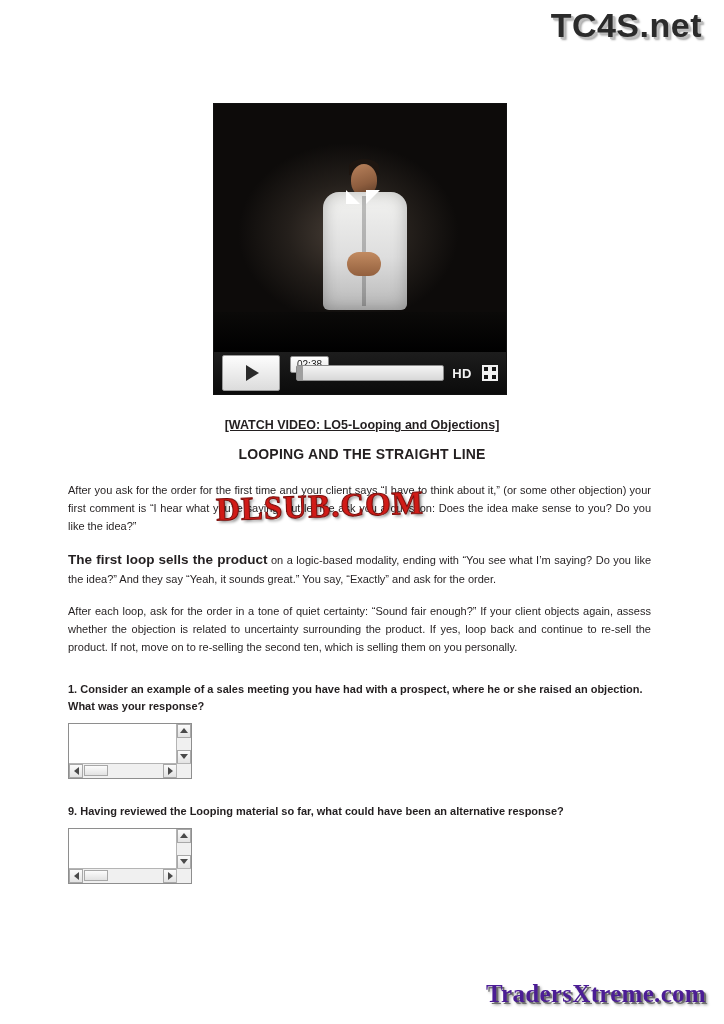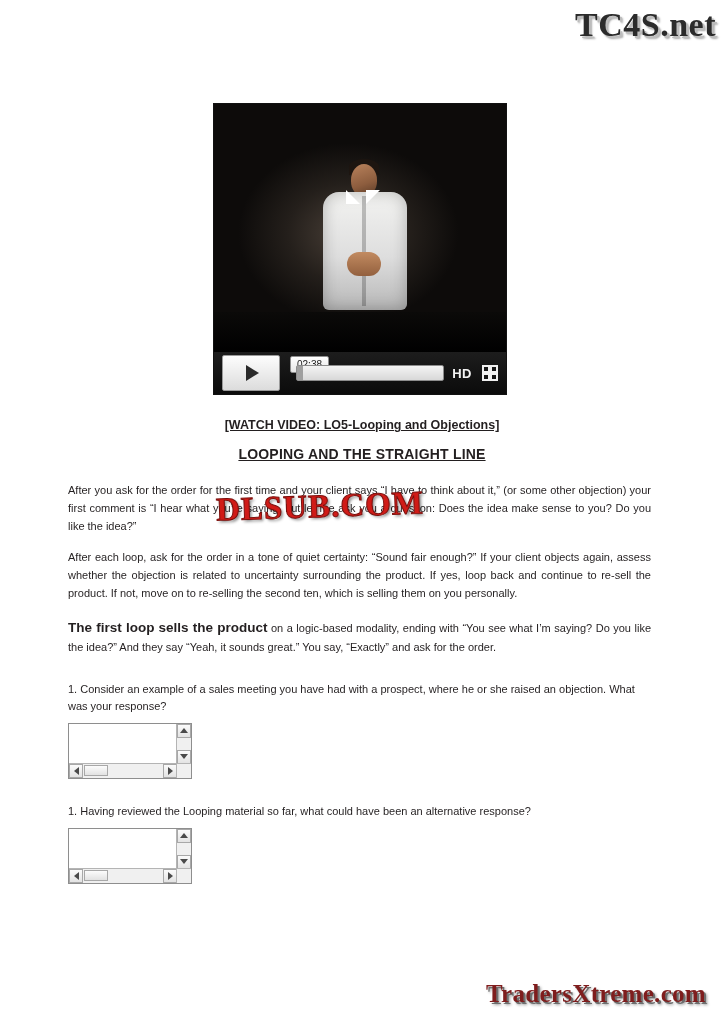--- a/index.html
+++ b/index.html
@@ -13,22 +13,22 @@
     position: relative;
     overflow: hidden;
     font-family: "Liberation Sans", sans-serif;
     color: #231f20;
   }
 
   
   .header-brand {
     position: absolute;
     top: 6px;
-    right: 8px;
-    font-family: Liberation Serif, serif;
+    right: 22px;
+    font-family: Liberation Sans, sans-serif;
     font-weight: bold;
     font-size: 34px;
     letter-spacing: 0.5px;
     color: #2b2b2b;
     text-shadow: 2px 2px 0 #bdbdbd, 3px 3px 2px rgba(0,0,0,0.35);
   }
 
   
   .video-wrap {
     position: absolute;
@@ -194,36 +194,35 @@
     margin: 0 0 14px 0;
     text-decoration: underline;
   }
   .section-title {
     text-align: center;
     font-size: 14px;
     font-weight: bold;
     color: #231f20;
     margin: 0 0 20px 0;
     letter-spacing: 0.2px;
-    text-decoration: underline;
   }
   p.body {
     font-size: 11px;
     line-height: 1.62;
     text-align: justify;
     margin: 0 5px 14px 0;
     color: #231f20;
   }
   p.body.lead-bold b {
     font-size: 13.5px;
     font-weight: bold;
   }
   .question {
     font-size: 11px;
-    font-weight: normal;
+    font-weight: bold;
     line-height: 1.55;
     margin: 24px 0 8px 0;
     color: #231f20;
   }
 
   
   .answer-box {
     width: 124px;
     height: 56px;
     border: 1px solid #8e8e8e;
@@ -305,21 +304,21 @@
     transform: rotate(-2deg);
     pointer-events: none;
   }
   .wm-footer {
     position: absolute;
     right: 18px;
     bottom: 16px;
     font-family: "Liberation Serif", serif;
     font-weight: bold;
     font-size: 25px;
-    color: #7f1d1d;
+    color: #4c1d95;
     letter-spacing: 0.3px;
     text-shadow: 2px 2px 0 #6e6e6e, 3px 3px 3px rgba(0,0,0,0.4);
   }
 </style>
 </head>
 <body>
 
 <div class="header-brand">TC4S.net</div>
 
 <div class="video-wrap">
@@ -353,23 +352,23 @@
   </div>
 </div>
 
 <div class="doc">
 
   <div class="watch-line">[WATCH VIDEO: LO5-Looping and Objections]</div>
   <div class="section-title">LOOPING AND THE STRAIGHT LINE</div>
 
   <p class="body">After you ask for the order for the first time and your client says “I have to think about it,” (or some other objection) your first comment is “I hear what you’re saying, but let me ask you a question: Does the idea make sense to you? Do you like the idea?”</p>
 
+  <p class="body lead-bold"><b>The first loop sells the product</b><span> on a logic-based modality, ending with “You see what I’m saying? Do you like the idea?” And they say “Yeah, it sounds great.” You say, “Exactly” and ask for the order.</span></p>
+
   <p class="body">After each loop, ask for the order in a tone of quiet certainty: “Sound fair enough?” If your client objects again, assess whether the objection is related to uncertainty surrounding the product. If yes, loop back and continue to re-sell the product. If not, move on to re-selling the second ten, which is selling them on you personally.</p>
-
-  <p class="body lead-bold"><b>The first loop sells the product</b><span> on a logic-based modality, ending with “You see what I’m saying? Do you like the idea?” And they say “Yeah, it sounds great.” You say, “Exactly” and ask for the order.</span></p>
 
   <div class="question">1. Consider an example of a sales meeting you have had with a prospect, where he or she raised an objection. What was your response?</div>
   <div class="answer-box">
     <div class="ab-inner"></div>
     <div class="vbar">
       <div class="arrow-btn v-up">
           <div class="tri tri-up"></div>
         </div>
       <div class="arrow-btn v-down">
           <div class="tri tri-down"></div>
@@ -380,21 +379,21 @@
           <div class="tri tri-left"></div>
         </div>
       <div class="h-thumb"></div>
       <div class="arrow-btn h-right">
           <div class="tri tri-right"></div>
         </div>
     </div>
     <div class="corner"></div>
   </div>
 
-  <div class="question">1. Having reviewed the Looping material so far, what could have been an alternative response?</div>
+  <div class="question">9. Having reviewed the Looping material so far, what could have been an alternative response?</div>
   <div class="answer-box">
     <div class="ab-inner"></div>
     <div class="vbar">
       <div class="arrow-btn v-up">
           <div class="tri tri-up"></div>
         </div>
       <div class="arrow-btn v-down">
           <div class="tri tri-down"></div>
         </div>
     </div>

